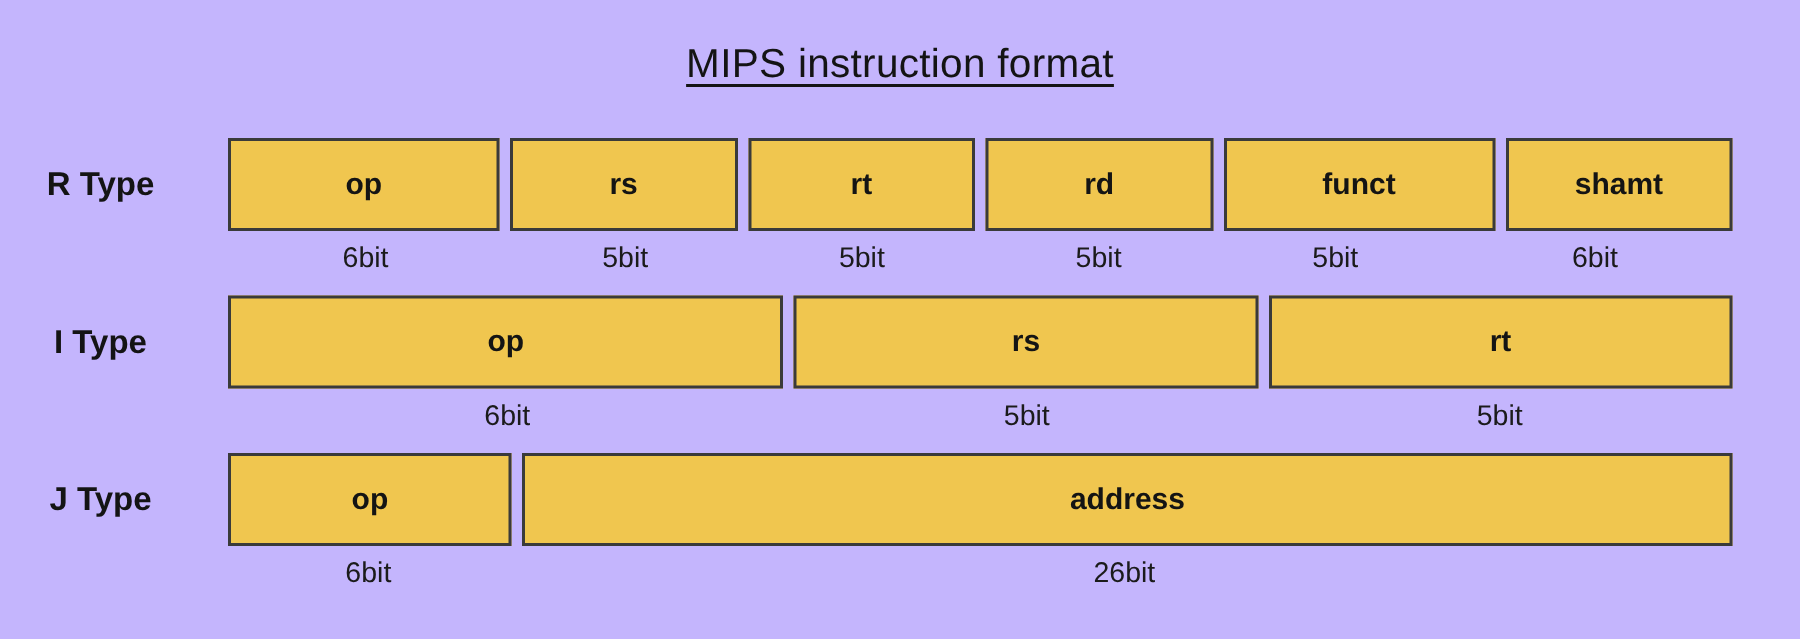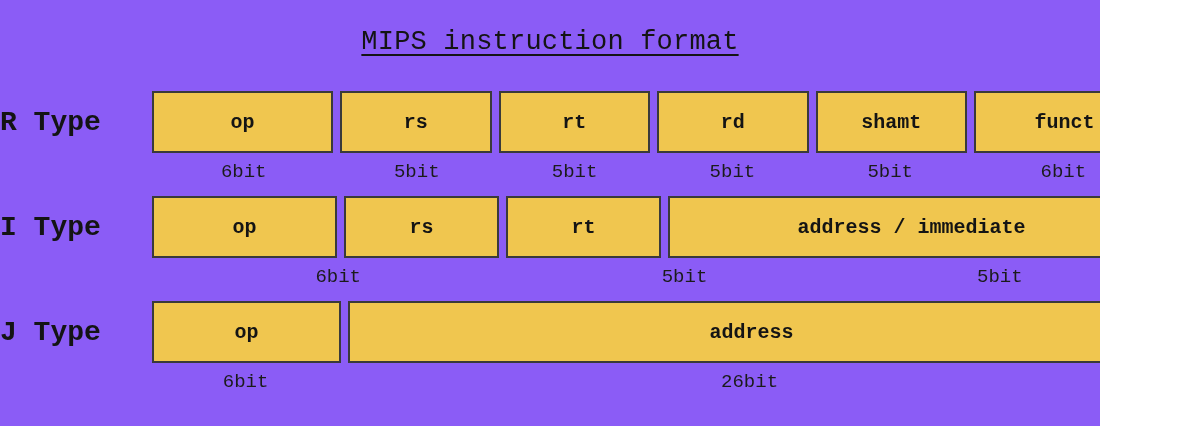--- a/index.html
+++ b/index.html
@@ -4,25 +4,24 @@
 <style>
   html, body {
     margin: 0;
     padding: 0;
     background: #ffffff;
     font-family: "Liberation Sans", sans-serif;
     color: #1b1b1b;
   }
   #page {
     position: relative;
-    width: 1100px;
+    width: 1200px;
     height: 426px;
-    background: #8b5cf6;
+    background: #c4b5fd;
     overflow: hidden;
-    font-family: Liberation Mono, monospace;
   }
   h1.title {
     margin: 0;
     padding-top: 27px;
     text-align: center;
     font-size: 27px;
     font-weight: 500;
     letter-spacing: 0.2px;
     text-decoration: underline;
     text-decoration-thickness: 2px;
@@ -34,22 +33,23 @@
   }
   .row {
     display: grid;
     grid-template-columns: 152px 1003px;
     grid-template-rows: auto auto;
   }
   .row-label {
     grid-column: 1;
     grid-row: 1;
     align-self: center;
+    text-align: center;
     font-weight: bold;
-    font-size: 28px;
+    font-size: 22px;
     color: #141414;
     padding-right: 18px;
   }
   .boxes {
     grid-column: 2;
     grid-row: 1;
     display: flex;
     gap: 7px;
     height: 62px;
   }
@@ -89,40 +89,39 @@
 <div id="page">
   <h1 class="title">MIPS instruction format</h1>
   <div id="rows">
   <div class="row">
     <div class="row-label">R Type</div>
     <div class="boxes">
           <div class="field-box" style="flex-grow: 6;">op</div>
           <div class="field-box" style="flex-grow: 5;">rs</div>
           <div class="field-box" style="flex-grow: 5;">rt</div>
           <div class="field-box" style="flex-grow: 5;">rd</div>
+          <div class="field-box" style="flex-grow: 6;">funct</div>
           <div class="field-box" style="flex-grow: 5;">shamt</div>
-          <div class="field-box" style="flex-grow: 6;">funct</div>
         </div>
     <div class="bits">
           <div class="bit-label" style="flex-grow: 6;">6bit</div>
           <div class="bit-label" style="flex-grow: 5;">5bit</div>
           <div class="bit-label" style="flex-grow: 5;">5bit</div>
           <div class="bit-label" style="flex-grow: 5;">5bit</div>
           <div class="bit-label" style="flex-grow: 5;">5bit</div>
           <div class="bit-label" style="flex-grow: 6;">6bit</div>
         </div>
   </div>
 
   <div class="row">
     <div class="row-label">I Type</div>
     <div class="boxes">
           <div class="field-box" style="flex-grow: 6;">op</div>
           <div class="field-box" style="flex-grow: 5;">rs</div>
           <div class="field-box" style="flex-grow: 5;">rt</div>
-          <div class="field-box" style="flex-grow: 16;">address / immediate</div>
         </div>
     <div class="bits">
           <div class="bit-label" style="flex-grow: 6;">6bit</div>
           <div class="bit-label" style="flex-grow: 5;">5bit</div>
           <div class="bit-label" style="flex-grow: 5;">5bit</div>
         </div>
   </div>
 
   <div class="row">
     <div class="row-label">J Type</div>

